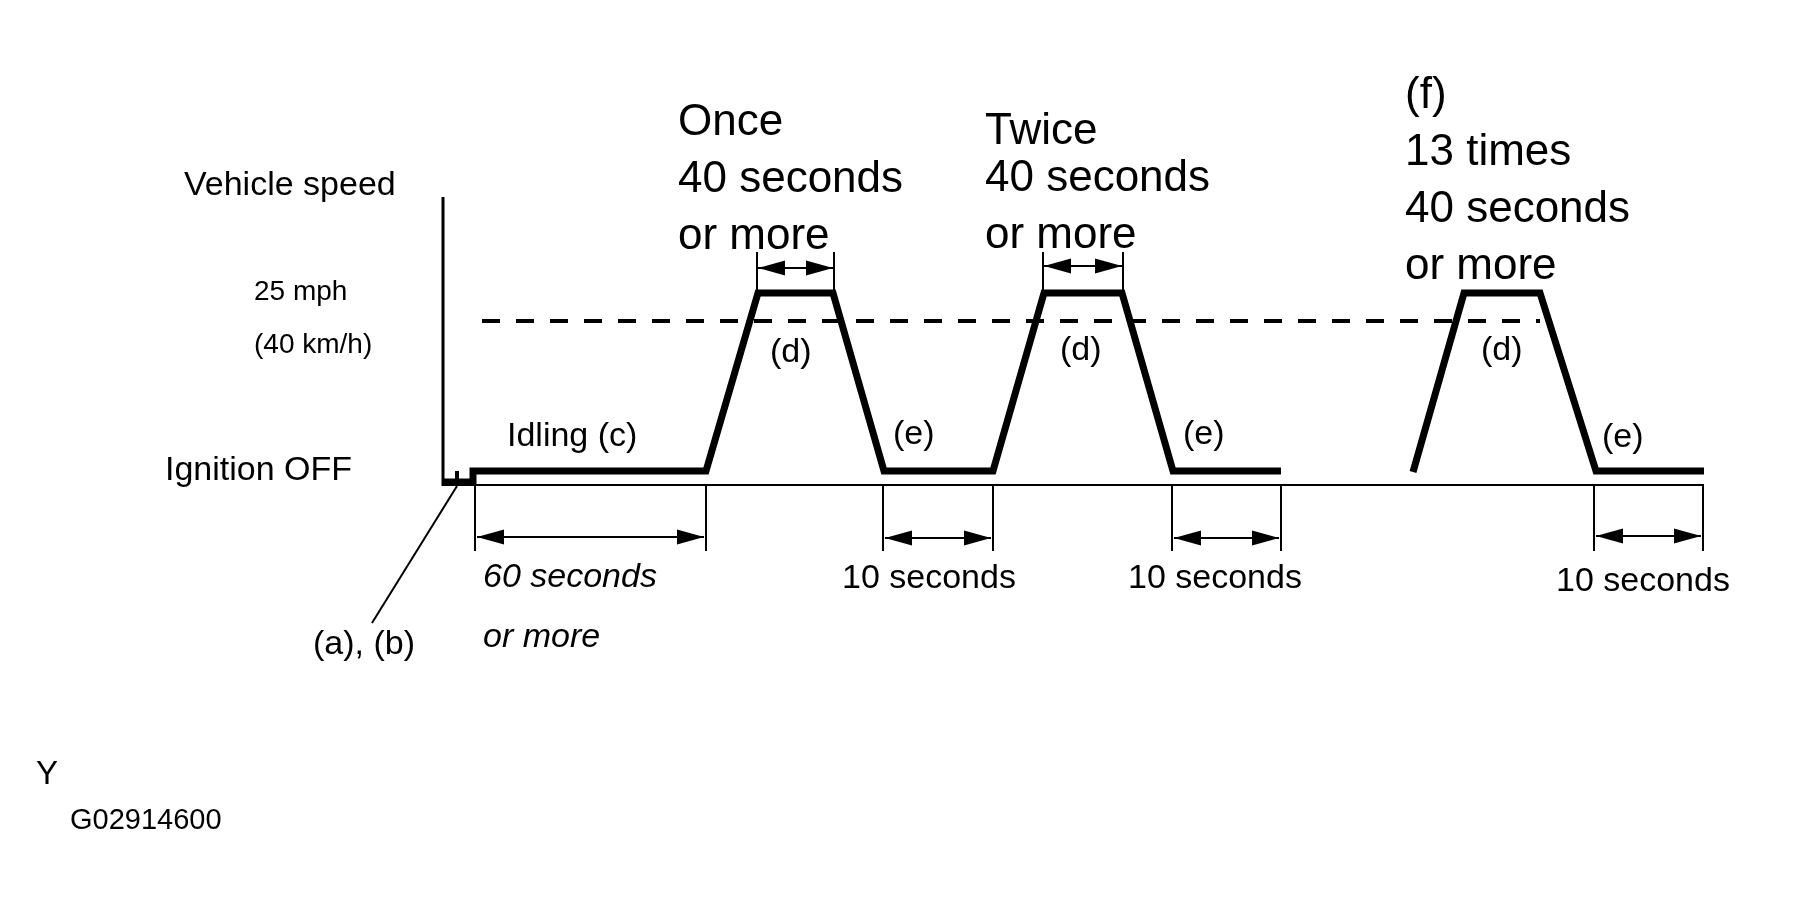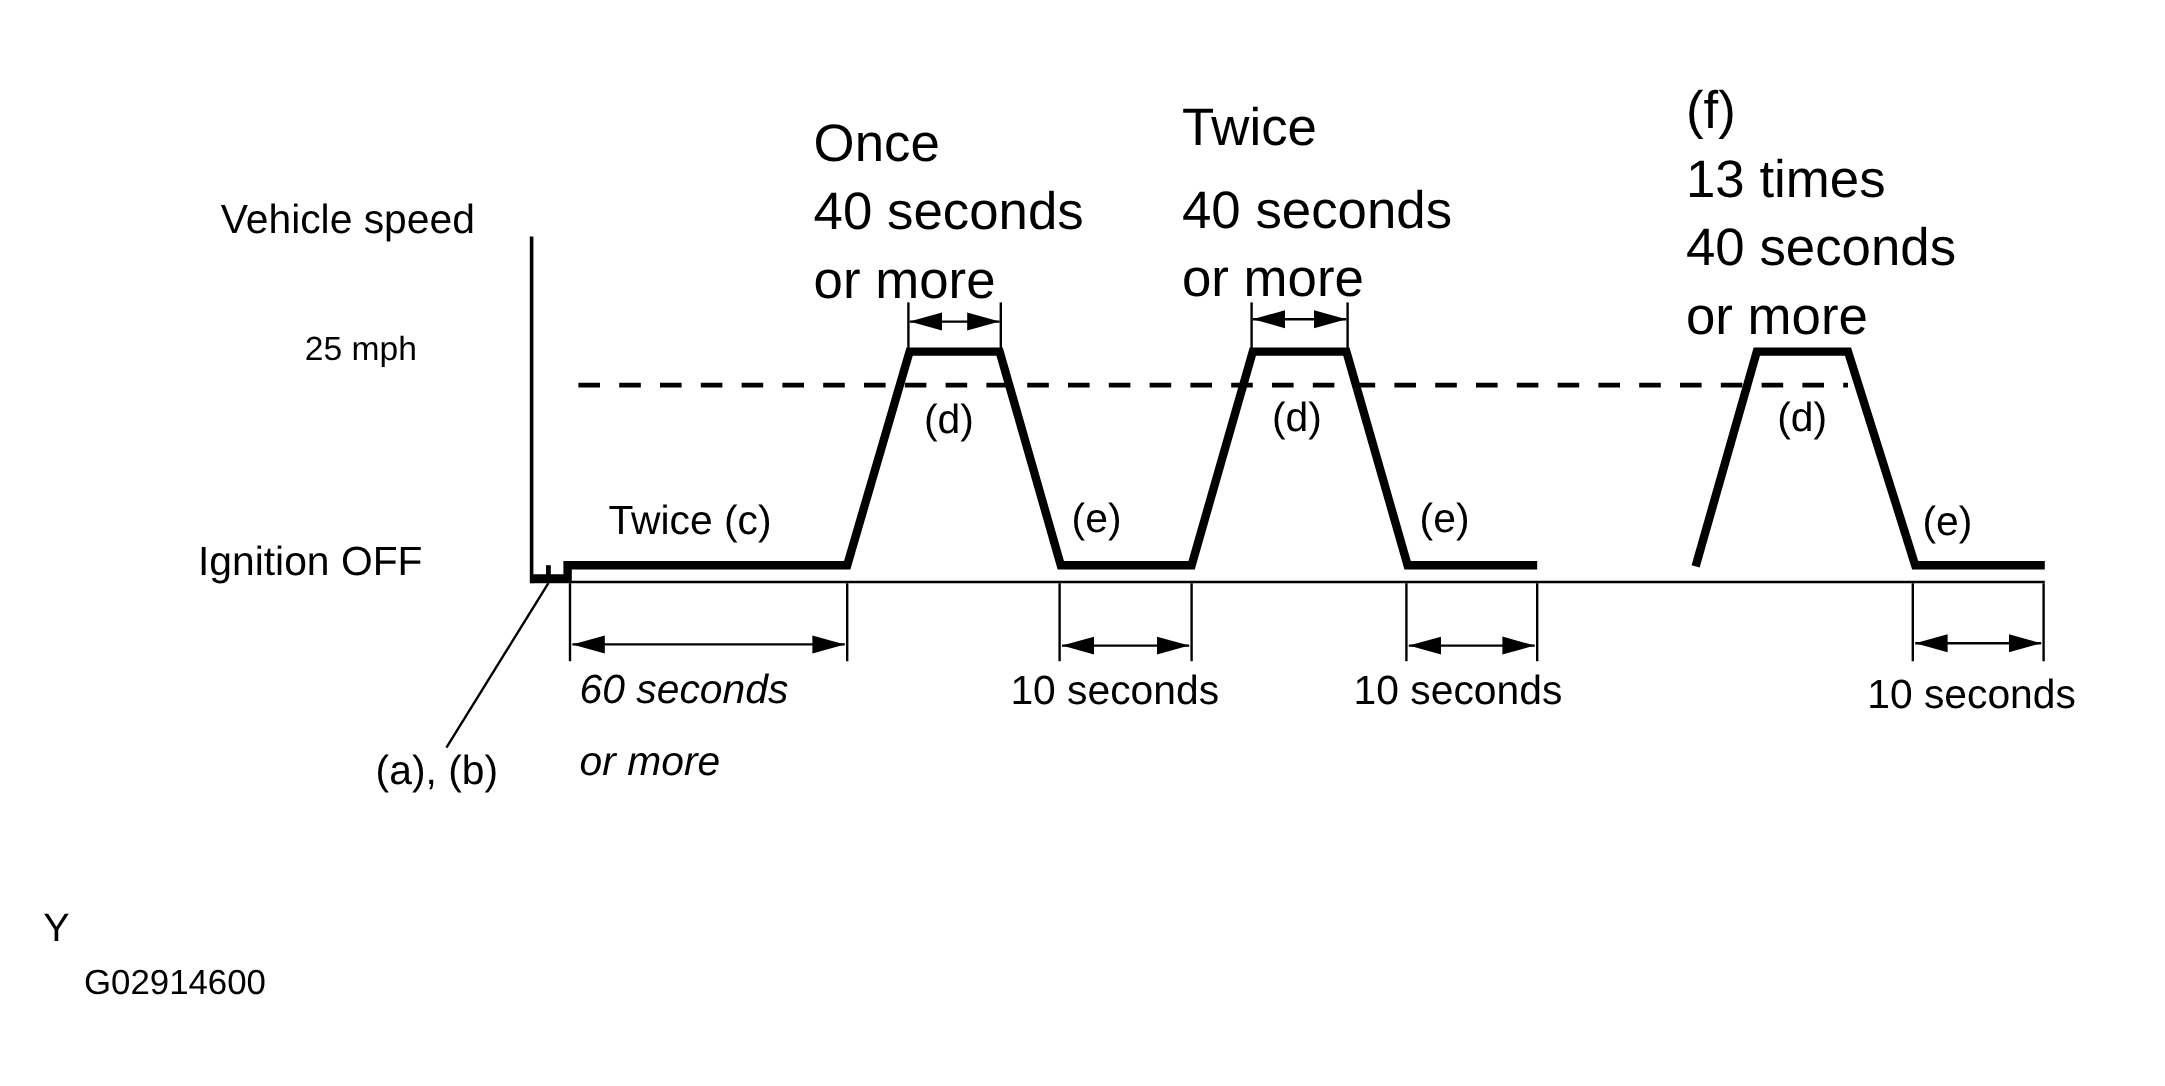--- a/index.html
+++ b/index.html
@@ -68,28 +68,29 @@
 
     <line x1="1594" y1="486" x2="1594" y2="551" stroke="#000" stroke-width="2"></line>
     <line x1="1703" y1="486" x2="1703" y2="551" stroke="#000" stroke-width="2"></line>
     <line x1="1596" y1="536" x2="1701" y2="536" stroke="#000" stroke-width="2" marker-start="url(#ah)" marker-end="url(#ah)"></line>
 
     <line x1="457" y1="486" x2="372" y2="623" stroke="#000" stroke-width="2"></line>
   </svg>
 
   <div class="lbl t42" style="left:184px;top:162px;">Vehicle speed</div>
   <div class="lbl t42s" style="left:254px;top:264px;">25 mph</div>
+  <div class="lbl t42s" style="left:254px;top:317px;">(40 km/h)</div>
   <div class="lbl t42" style="left:165px;top:447px;">Ignition OFF</div>
-  <div class="lbl t42" style="left:507px;top:413px;">Twice (c)</div>
+  <div class="lbl t42" style="left:507px;top:413px;">Idling (c)</div>
 
   <div class="lbl t44" style="left:678px;top:91px;">Once</div>
   <div class="lbl t44" style="left:678px;top:148px;">40 seconds</div>
   <div class="lbl t44" style="left:678px;top:205px;">or more</div>
 
-  <div class="lbl t44" style="left:985px;top:78px;text-align:right;">Twice</div>
+  <div class="lbl t44" style="left:985px;top:100px;text-align:right;">Twice</div>
   <div class="lbl t44" style="left:985px;top:147px;">40 seconds</div>
   <div class="lbl t44" style="left:985px;top:204px;">or more</div>
 
   <div class="lbl t44" style="left:1405px;top:64px;">(f)</div>
   <div class="lbl t44" style="left:1405px;top:121px;">13 times</div>
   <div class="lbl t44" style="left:1405px;top:178px;">40 seconds</div>
   <div class="lbl t44" style="left:1405px;top:235px;">or more</div>
 
   <div class="lbl t42" style="left:770px;top:329px;">(d)</div>
   <div class="lbl t42" style="left:1060px;top:327px;">(d)</div>

